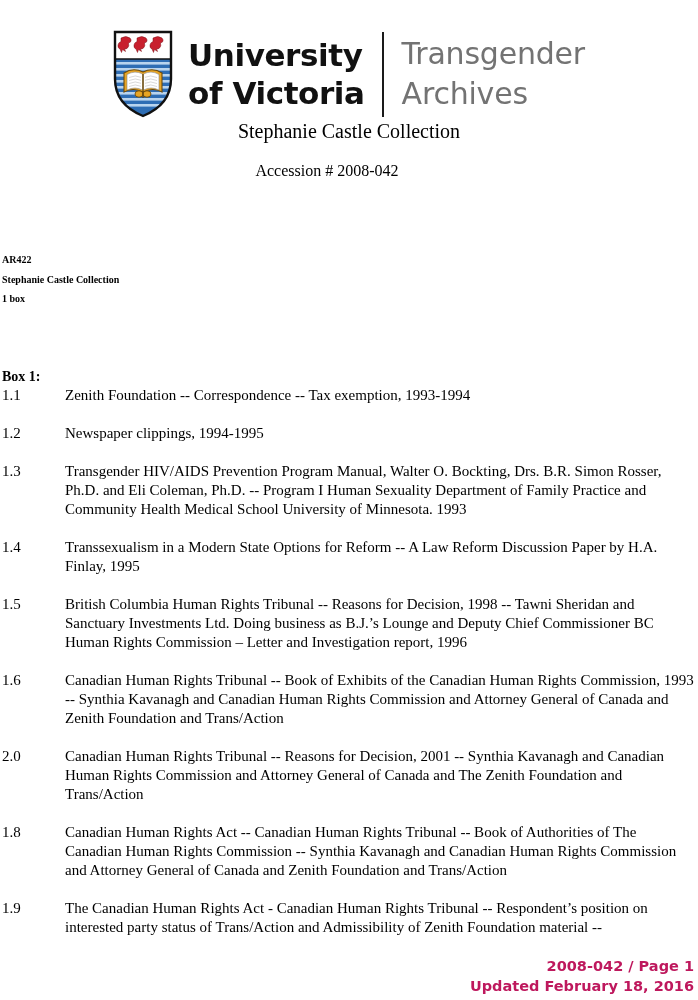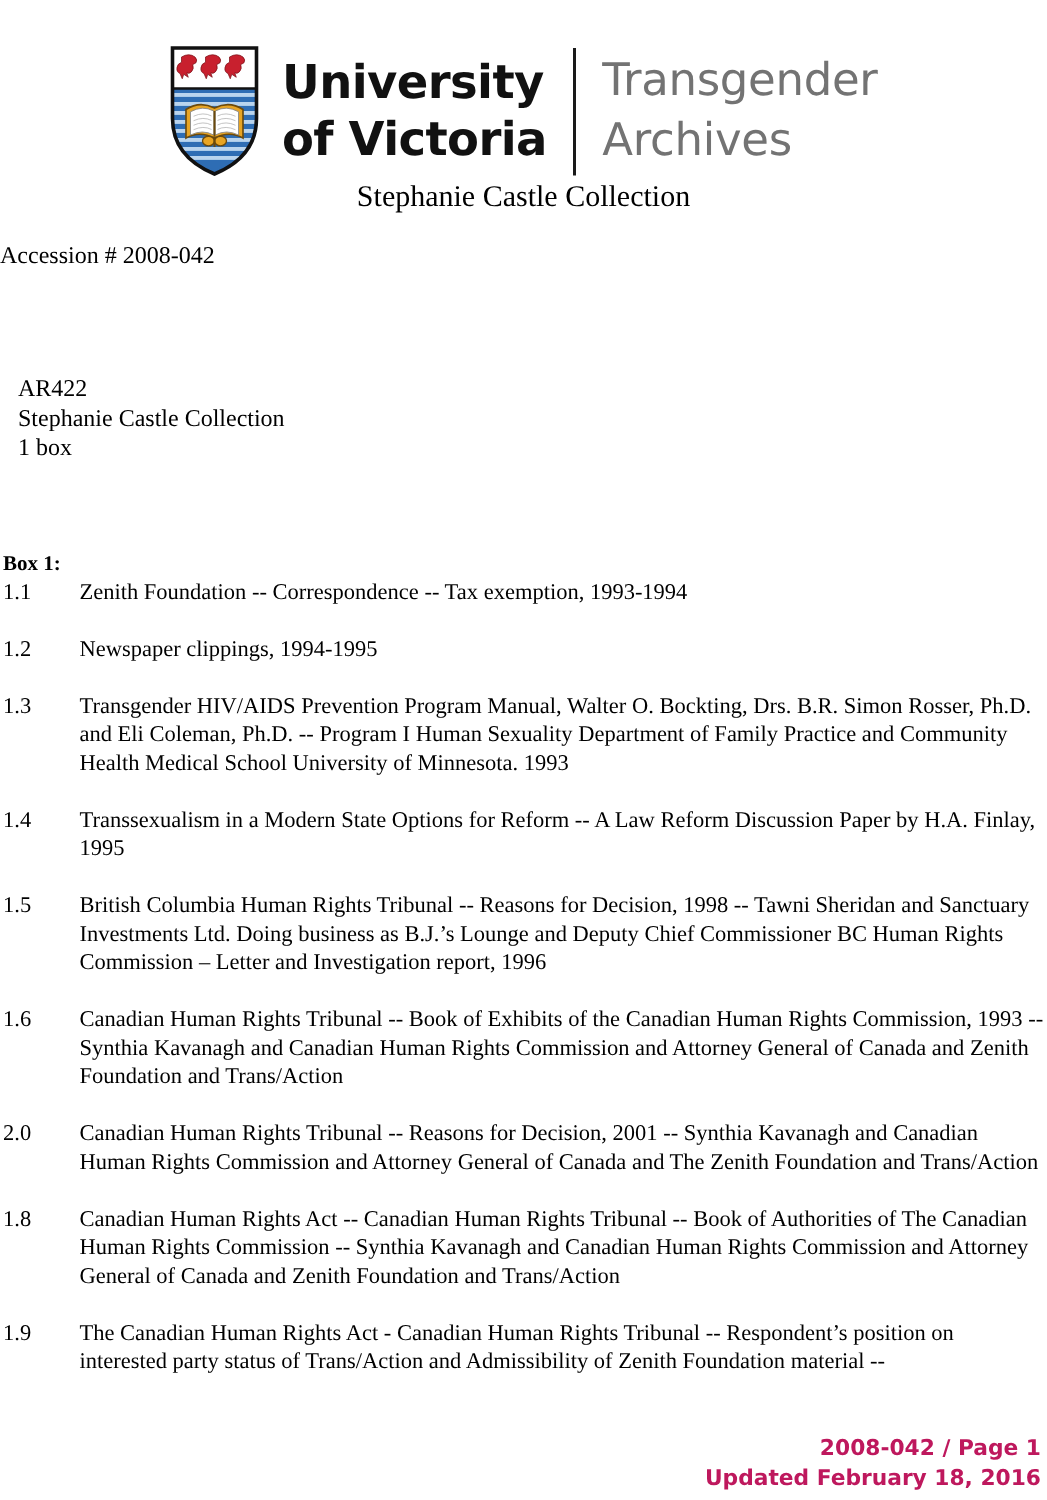--- a/index.html
+++ b/index.html
@@ -74,35 +74,35 @@
     position: absolute;
     left: 0;
     top: 118px;
     width: 698px;
     text-align: center;
     font-size: 20px;
     line-height: 26px;
   }
   .doc-subtitle {
     position: absolute;
-    left: 0;
+    left: 16px;
     top: 160px;
     width: 622px;
-    text-align: left;
+    text-align: center;
     font-size: 16px;
     line-height: 22px;
   }
 
   
   .ident-block {
     position: absolute;
-    left: 12px;
+    left: 2px;
     top: 250px;
-    font-weight: normal;
-    font-size: 16px;
+    font-weight: bold;
+    font-size: 10px;
     line-height: 19.5px;
   }
   .ident-block div { white-space: nowrap; }
 
   
   .box-label {
     position: absolute;
     left: 2px;
     top: 367px;
     font-weight: bold;
@@ -125,21 +125,21 @@
     flex: 0 0 51px;
     width: 51px;
     font-size: 15px;
     line-height: 19px;
   }
   .entry-text {
     flex: 1 1 auto;
     font-size: 15px;
     line-height: 19px;
     text-indent: 0;
-    padding-left: 34px;
+    padding-left: 46px;
     margin-left: -34px;
   }
 
   
   .footer {
     position: absolute;
     right: 4px;
     bottom: 4px;
     text-align: right;
     font-family: "DejaVu Sans", "Liberation Sans", sans-serif;

